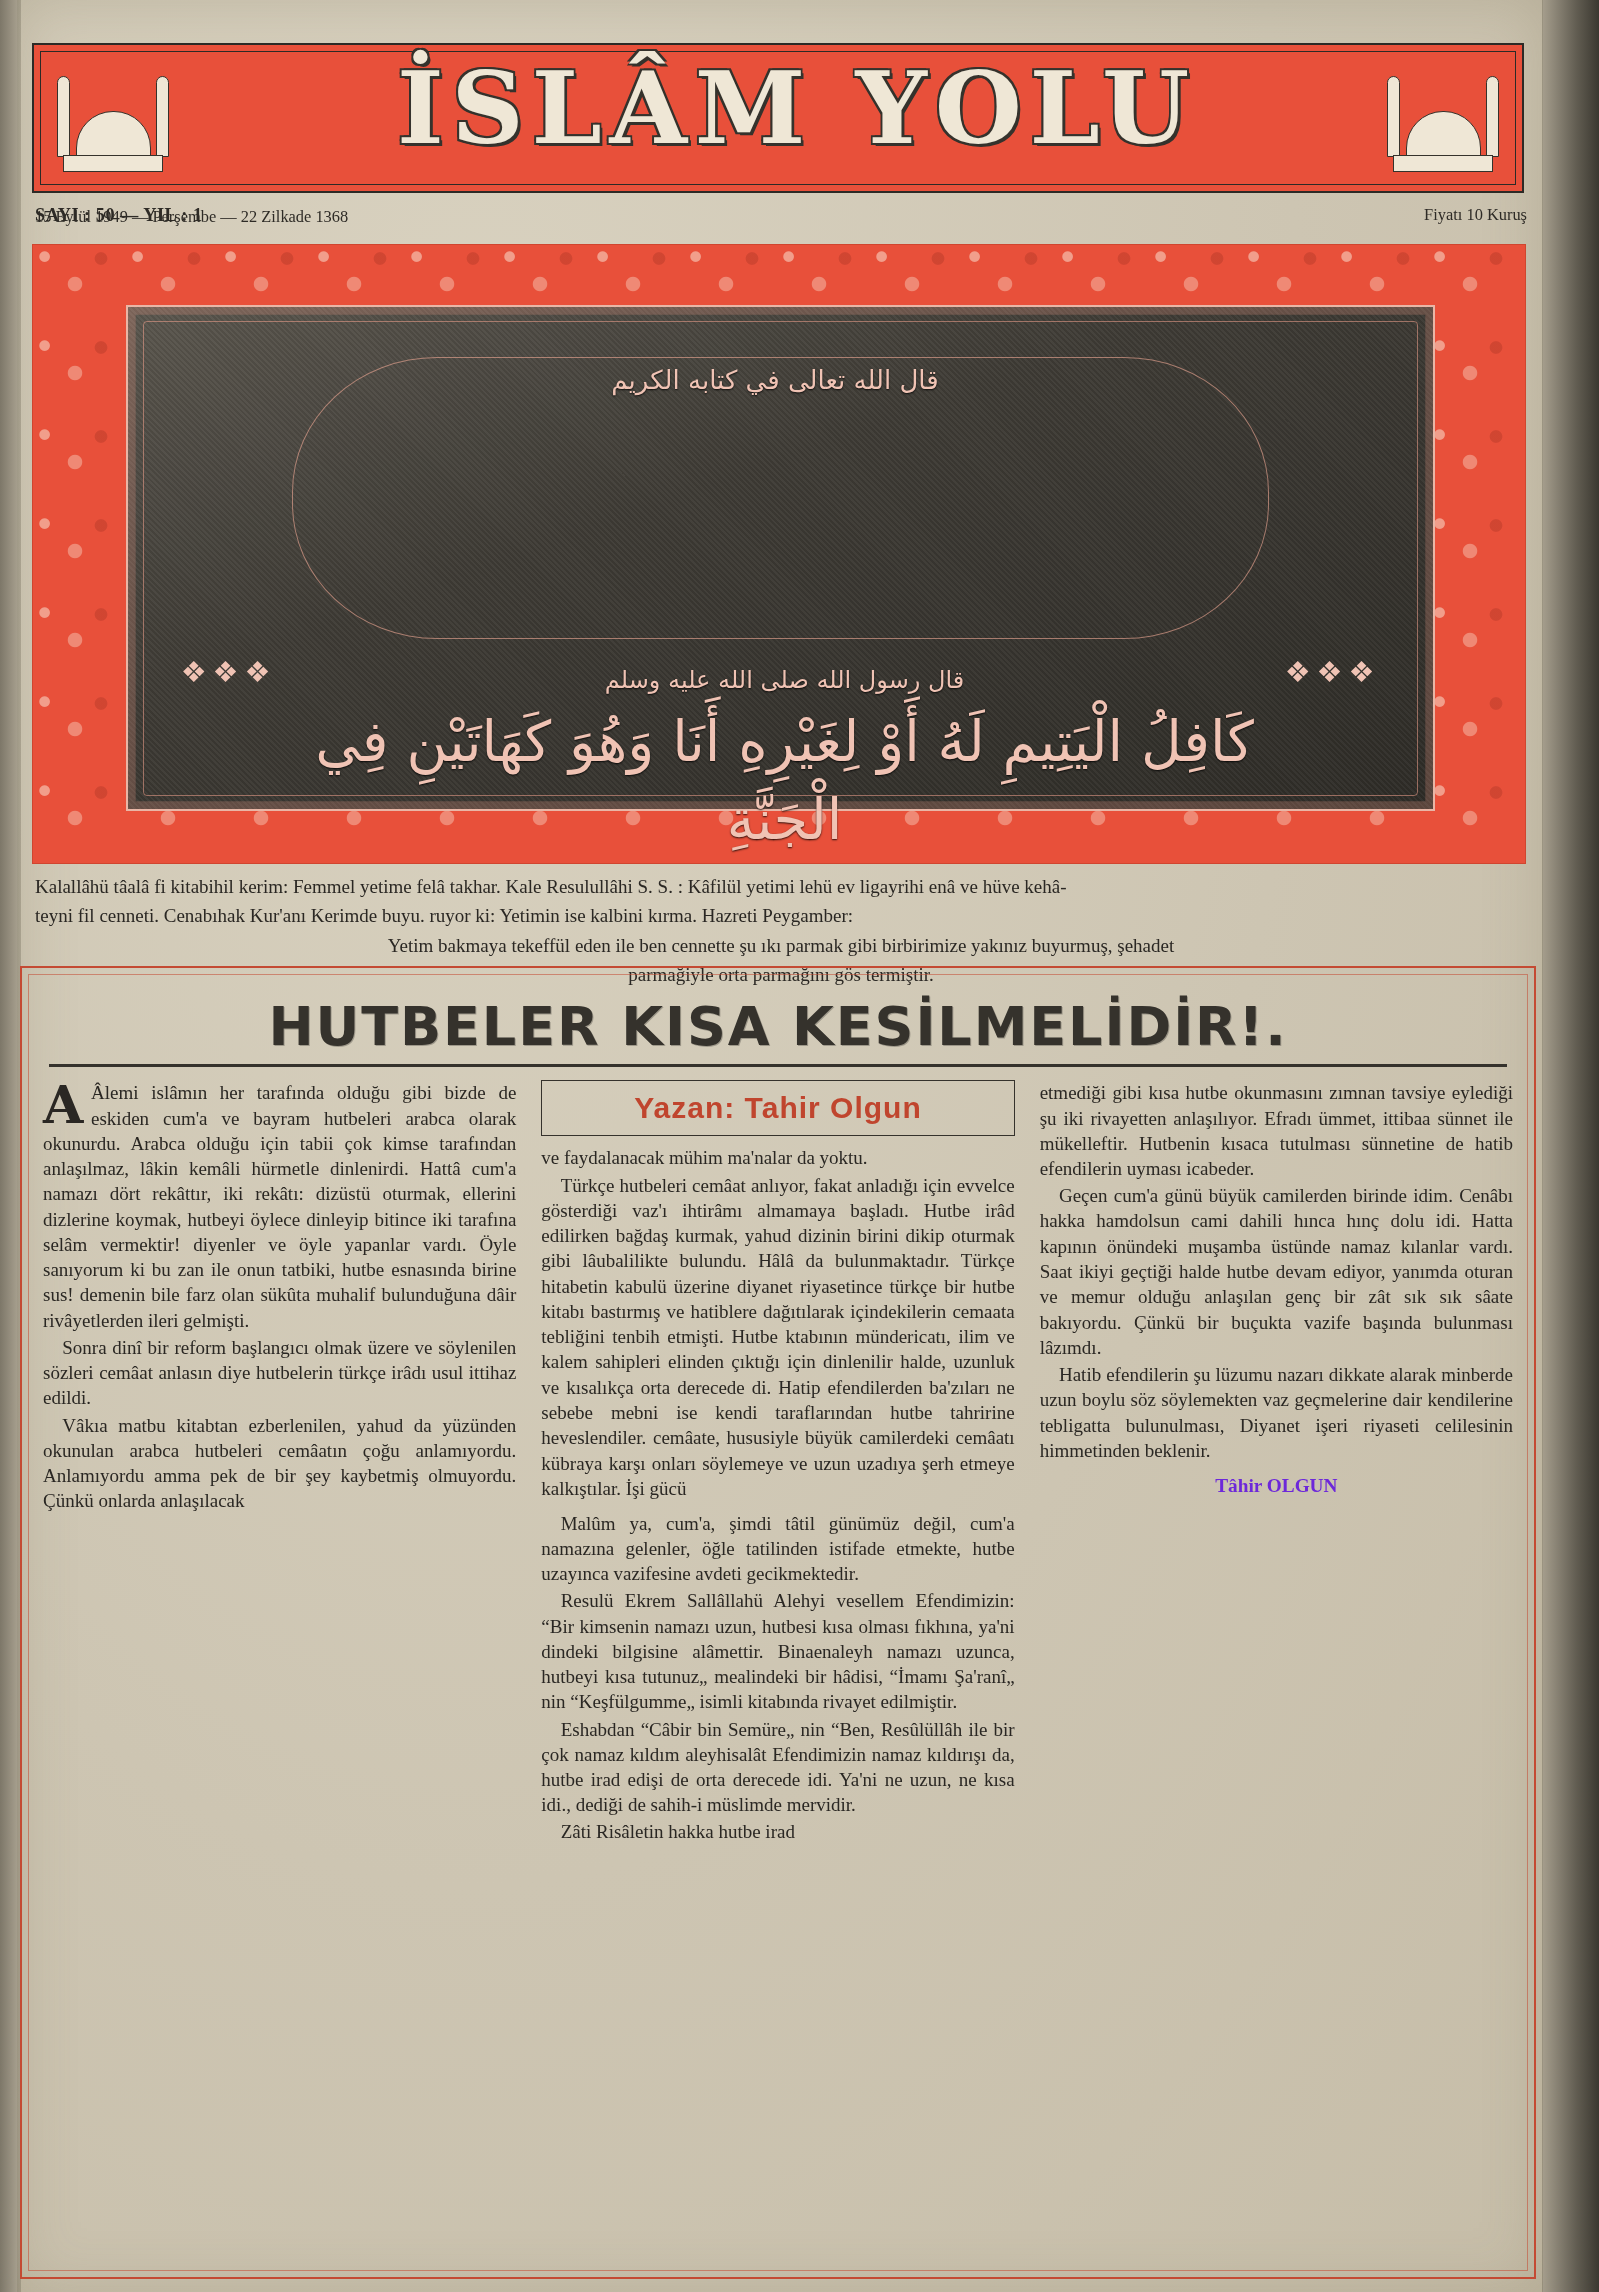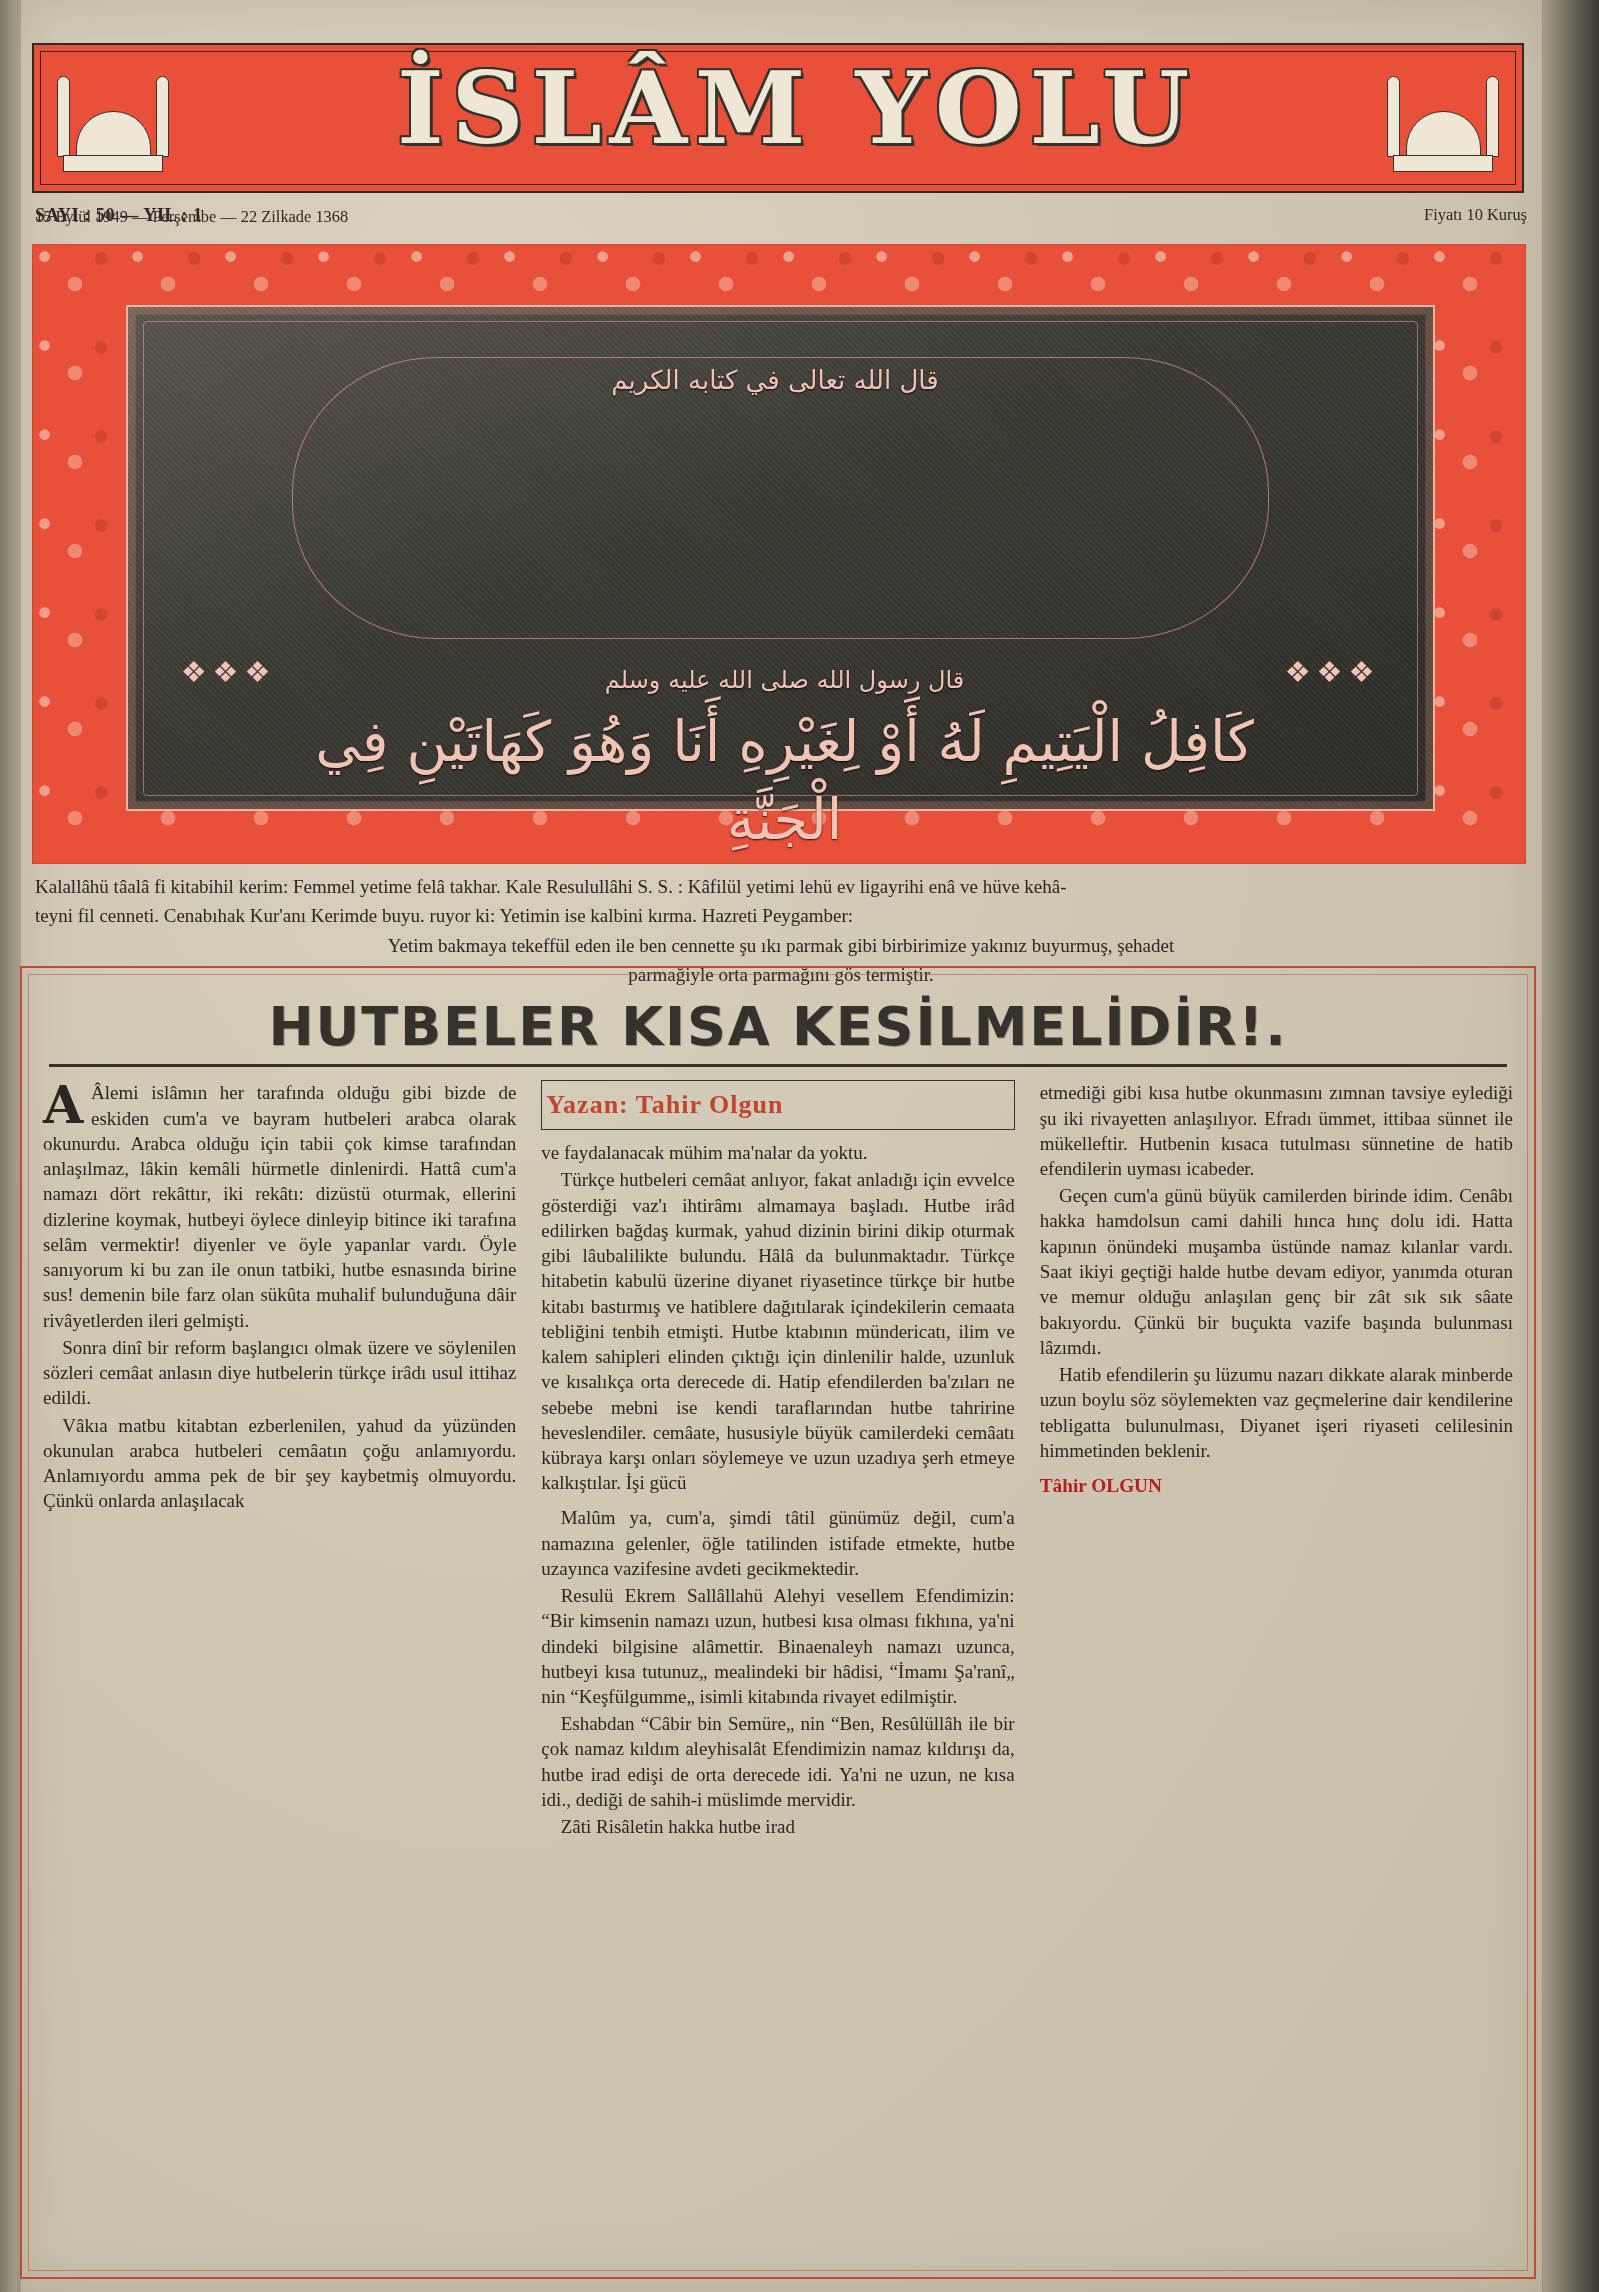--- a/index.html
+++ b/index.html
@@ -302,33 +302,34 @@
     font-size: 52px;
     line-height: 41px;
     font-weight: bold;
     padding: 3.9px 7.7px 0 0;
     color: #2a2723;
   }
   .author-box {
     border: 1.9px solid #35322c;
     padding: 6.8px 3.9px;
     margin: 0 0 9.7px 0;
-    font-family: Liberation Serif, serif;
-    font-weight: bold;
-    font-size: 26px;
+    text-align: center;
+    font-family: Liberation Sans, sans-serif;
+    font-weight: bold;
+    font-size: 30px;
     letter-spacing: 1px;
     color: #c0452e;
   }
   .sign {
-    text-align: left;
+    text-align: center;
     font-family: "Liberation Serif", serif;
     font-weight: bold;
     font-size: 19.3px;
     margin-top: 9.7px;
-    color: #b91c1c;
+    color: #6d28d9;
   }
   .col.mid p:first-of-type { text-indent: 0; }
 </style>
 </head>
 <body>
 
 <div class="page">
   <div class="paper"></div>
   <div class="left-edge"></div>
   <div class="right-edge"></div>

